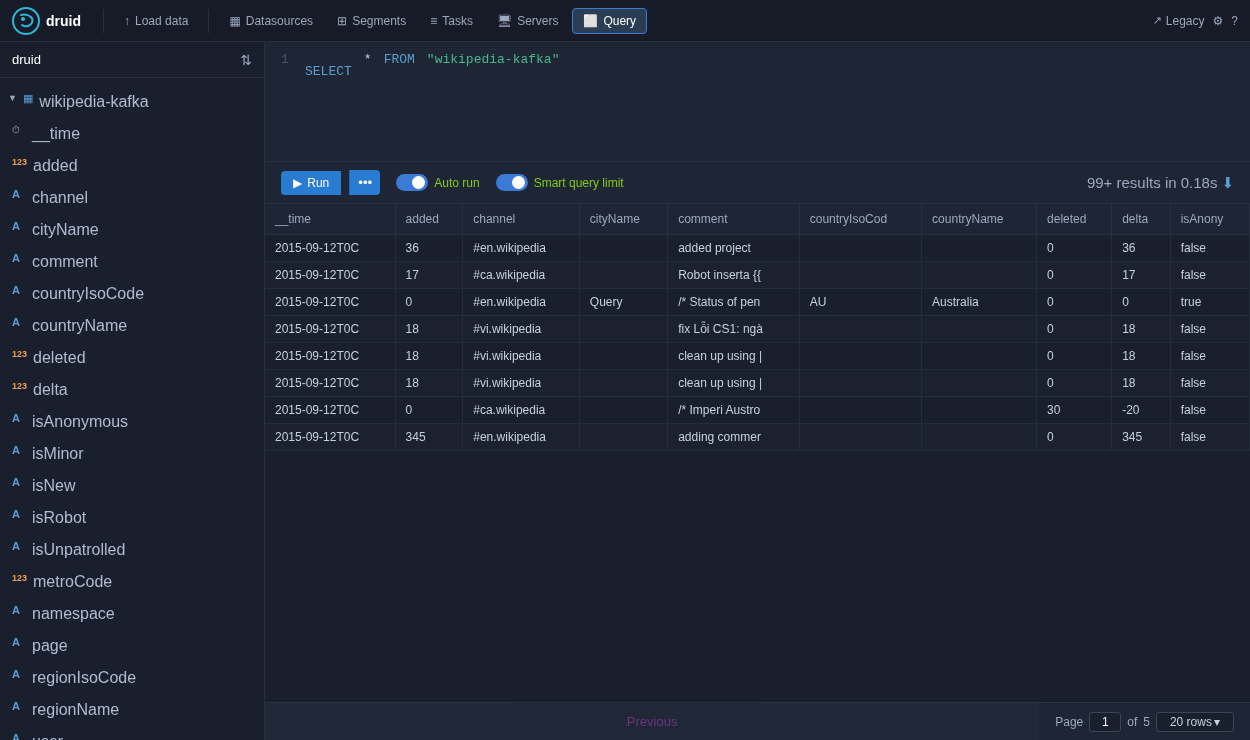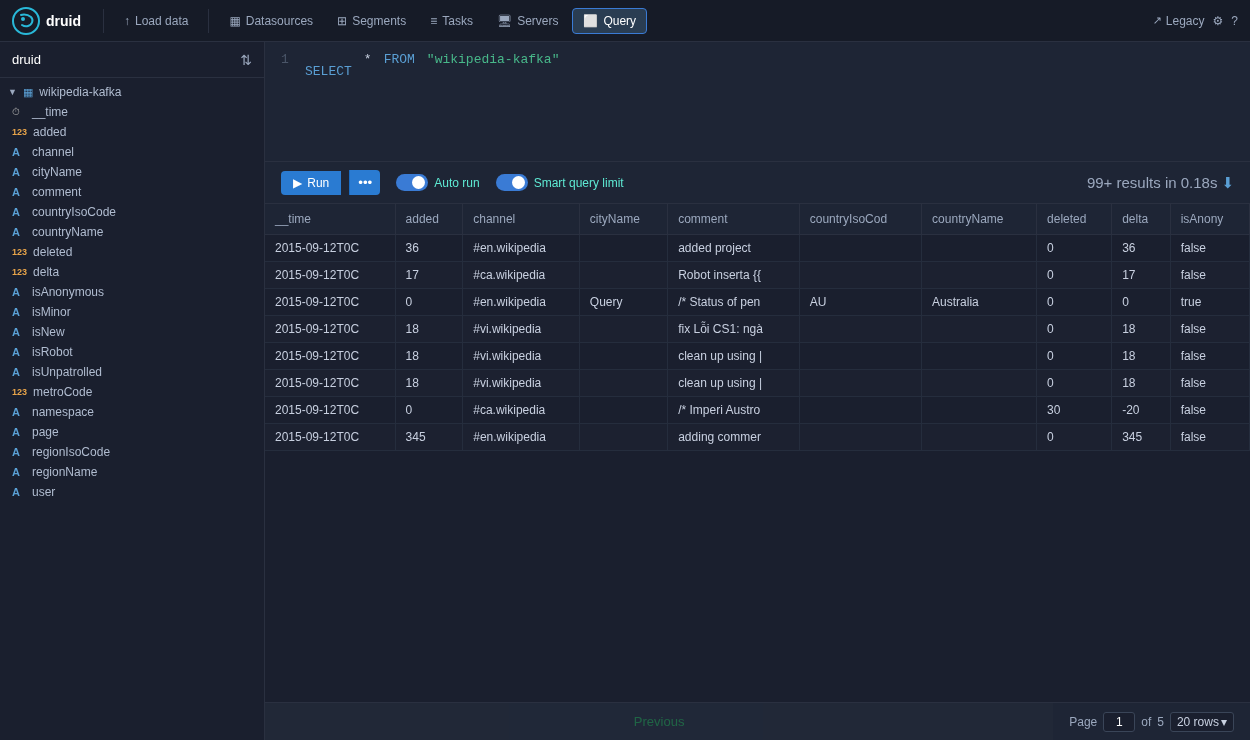--- a/index.html
+++ b/index.html
@@ -37,21 +37,21 @@
     #sidebar-tree { overflow-y: auto; flex: 1; padding: 4px 0; }
     .tree-item {
       display: flex; align-items: center; gap: 6px;
       padding: 3px 12px; cursor: pointer; color: #b0bcd0;
     }
     .tree-item.table-item { padding-left: 8px; }
     .tree-icon { font-size: 10px; color: #5a9fd4; min-width: 14px; }
     .tree-icon.time { color: #aaa; }
     .tree-icon.num { color: #e8a44a; font-size: 9px; font-weight: bold; }
     .tree-icon.str { color: #5a9fd4; font-size: 11px; font-weight: bold; }
-    .tree-label { font-size: 12px; }
+    .tree-label { font-size: 16px; margin-top: 8px; }
     .tree-table-icon { font-size: 11px; color: #5a9fd4; }
     .chevron { font-size: 9px; color: #9ba8be; }
 
     
     #main { flex: 1; display: flex; flex-direction: column; overflow: hidden; }
     #query-editor {
       background: #1e2535; border-bottom: 1px solid #2a3040;
       padding: 10px 16px; min-height: 120px; font-family: 'Courier New', monospace;
       font-size: 13px; color: #c8d0e0; position: relative;
     }
@@ -72,52 +72,52 @@
       background: #2a7bd2; color: #fff; border: none; border-radius: 4px 0 0 4px;
       padding: 5px 12px; cursor: pointer; font-size: 12px; font-weight: 500;
     }
     .more-btn {
       background: #2a7bd2; color: #fff; border: none; border-radius: 0 4px 4px 0;
       padding: 5px 8px; cursor: pointer; border-left: 1px solid #1a6bc2;
     }
     .toggle-group { display: flex; align-items: center; gap: 6px; }
     .toggle { width: 32px; height: 17px; background: #3a7bd5; border-radius: 9px; position: relative; cursor: pointer; }
     .toggle::after { content: ''; position: absolute; left: 16px; top: 2px; width: 13px; height: 13px; border-radius: 50%; background: #fff; }
-    .toggle-label { color: #5eead4; font-size: 12px; }
+    .toggle-label { color: #84cc16; font-size: 12px; }
     .results-info { margin-left: auto; color: #9ba8be; font-size: 15px; display: flex; align-items: center; gap: 4px; }
     .dl-icon { color: #5a9fd4; cursor: pointer; }
 
     
     #results { flex: 1; overflow: auto; background: #1a1f2e; }
     table { width: 100%; border-collapse: collapse; font-size: 12px; }
     thead tr { background: #1e2535; border-bottom: 1px solid #2a3040; position: sticky; top: 0; }
     th { padding: 8px 10px; text-align: left; color: #9ba8be; font-weight: 500; border-right: 1px solid #2a3040; white-space: nowrap; }
     td { padding: 6px 10px; border-right: 1px solid #252d3d; border-bottom: 1px solid #252d3d; color: #c8d0e0; white-space: nowrap; overflow: hidden; max-width: 150px; text-overflow: ellipsis; }
     tr:nth-child(even) td { background: #1c2130; }
 
     
     #pagination {
       display: flex; align-items: center; justify-content: space-between;
       padding: 0; background: #1e2535; border-top: 1px solid #2a3040; height: 38px;
     }
     .page-btn {
-      flex: 1; height: 38px; background: #252d3d; border: none; color: #22c55e;
+      flex: 1; height: 38px; background: #252d3d; border: none; color: #d946ef;
       cursor: pointer; font-size: 13px;
     }
     .page-btn.disabled { opacity: 0.4; cursor: default; }
     .page-next { background: #2a3d52; color: #5a9fd4; }
     .page-info { display: flex; align-items: center; gap: 6px; color: #9ba8be; font-size: 12px; padding: 0 16px; white-space: nowrap; }
     .page-num-box {
       background: #1a1f2e; border: 1px solid #3a4558; border-radius: 3px;
       padding: 2px 6px; color: #fff; font-size: 12px; width: 32px; text-align: center;
     }
     .rows-select {
       display: flex; align-items: center; gap: 2px;
       background: #1a1f2e; border: 1px solid #3a4558; border-radius: 3px;
-      padding: 2px 6px; color: #c8d0e0; font-size: 12px; cursor: pointer;
+      padding: 2px 13px; color: #c8d0e0; font-size: 12px; cursor: pointer;
     }
   </style>
 </head>
 <body>
 
 <div id="topnav">
   <div class="nav-logo">
     <svg class="nav-logo-icon" viewBox="0 0 28 28">
       <circle cx="14" cy="14" r="13" fill="none" stroke="#29b8d8" stroke-width="2"></circle>
       <path d="M9 8 C9 8, 14 6, 19 10 C22 13, 20 18, 16 19 C13 20, 10 18, 10 18" fill="none" stroke="#29b8d8" stroke-width="2" stroke-linecap="round"></path>

